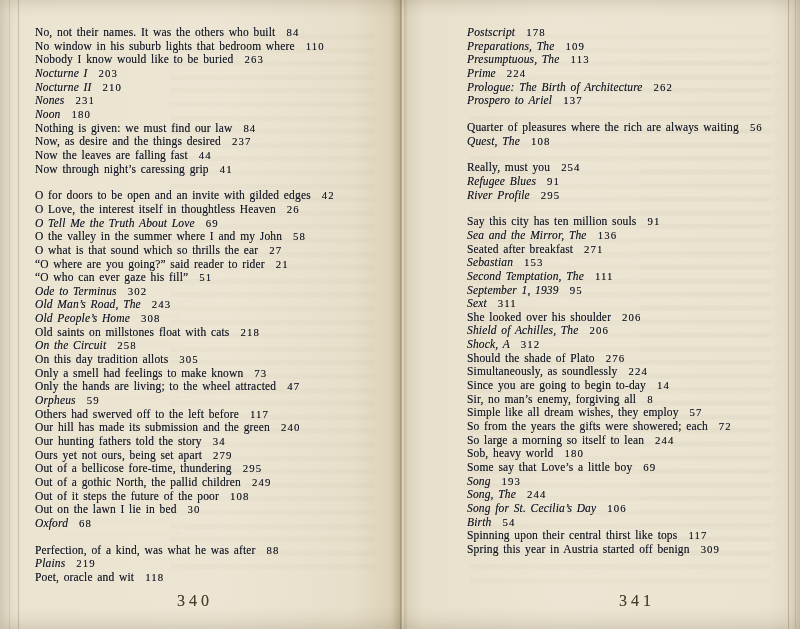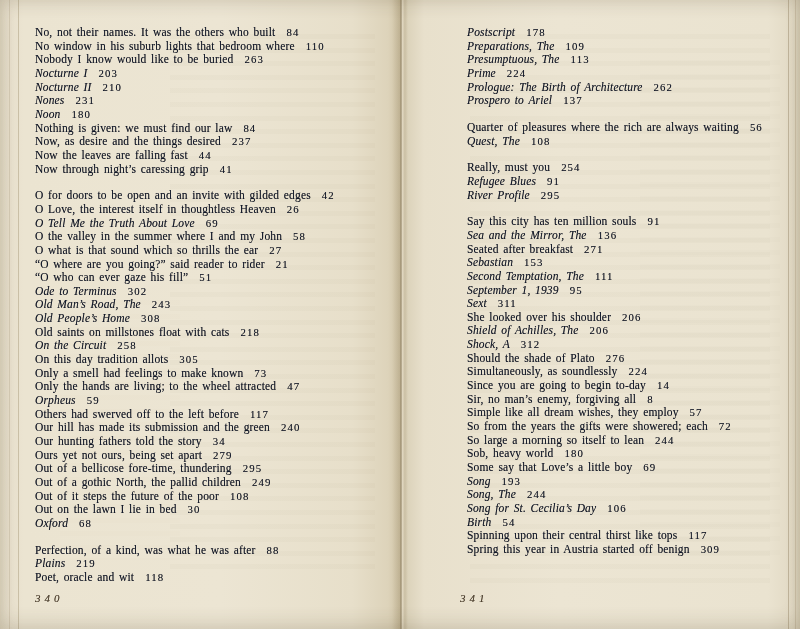--- a/index.html
+++ b/index.html
@@ -44,27 +44,26 @@
 
   .entry {
     font-size:11.5px; line-height:13.65px; letter-spacing:.15px; word-spacing:1.6px;
     white-space:nowrap; text-shadow:0 0 .5px rgba(62,50,34,.55);
   }
   .entry.it .title { font-style:italic; }
   .entry .num { margin-left:11px; font-size:10.8px; letter-spacing:1.1px; }
   .section + .section { margin-top:13px; }
 
   .folio {
-    position:absolute; top:592px; text-align:left;
-    font-size:11px; letter-spacing:4px; color:#4a3d2c;
+    position:absolute; top:592px; text-align:center;
+    font-size:16px; letter-spacing:4px; color:#4a3d2c;
     text-shadow:0 0 .5px rgba(62,50,34,.5);
-    font-style:italic;
   }
   .folio.f-left  { left:35px;  width:320px; }
-  .folio.f-right { left:460px; width:320px; }
+  .folio.f-right { left:477px; width:320px; }
 
   .ghost {
     position:absolute; pointer-events:none; opacity:.55; filter:blur(.7px);
     background:repeating-linear-gradient(to bottom,
       rgba(128,108,78,.05) 0 5px, rgba(128,108,78,0) 5px 13.6px);
   }
   .ghost.g1 { left:170px; top:34px;  width:205px; height:540px; }
   .ghost.g2 { left:60px;  top:300px; width:120px; height:260px; opacity:.3; }
   .ghost.g3 { left:470px; top:34px;  width:300px; height:552px; }
   .ghost.g4 { left:640px; top:60px;  width:140px; height:500px; opacity:.35; }

